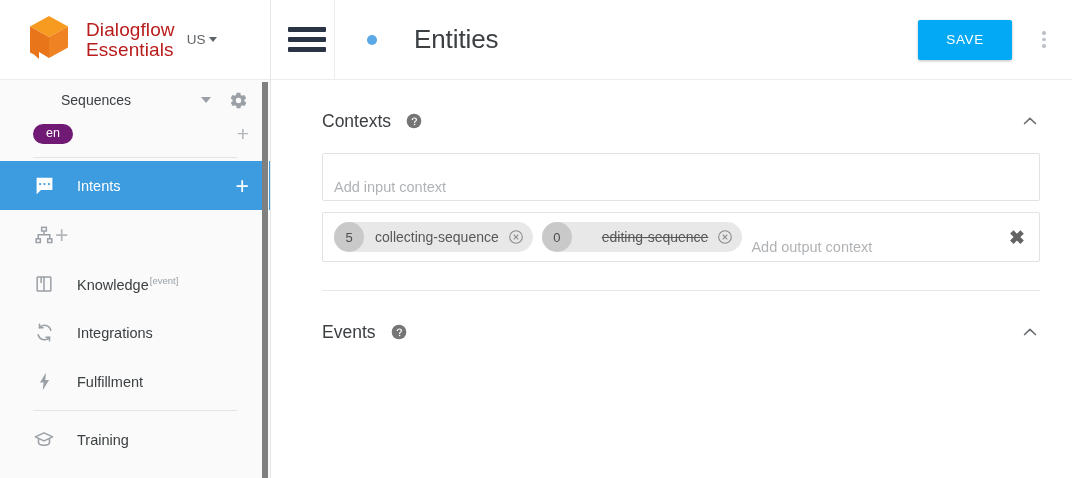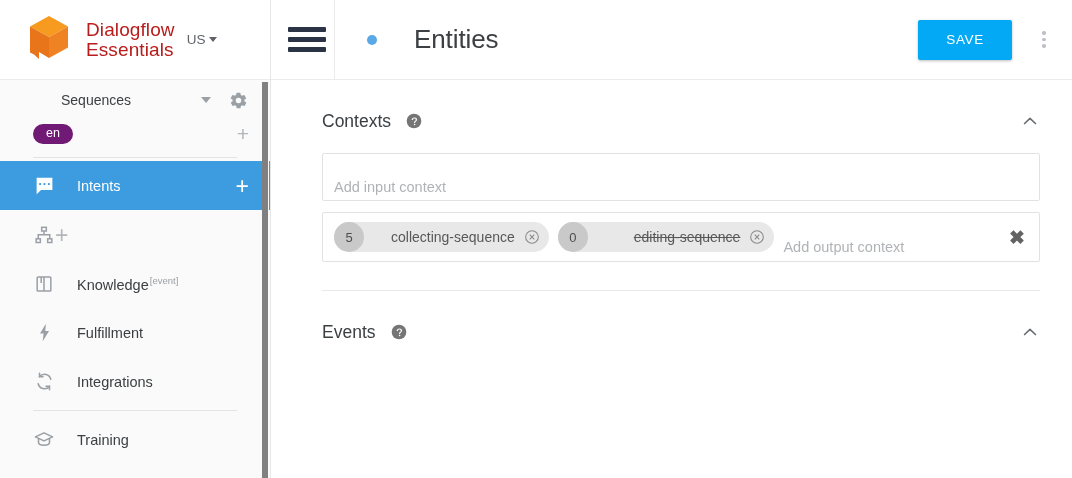--- a/index.html
+++ b/index.html
@@ -348,21 +348,20 @@
     font-size: 13px;
     display: flex;
     align-items: center;
     justify-content: center;
     flex: 0 0 30px;
   }
   .chip-label {
     font-size: 14px;
     color: #585858;
     padding: 0 9px 0 11px;
-    margin-left: 16px;
   }
   .chip-label.struck { text-decoration: line-through; padding-left: 30px; }
   .chip.nobadge { padding-left: 2px; }
   .chip.nobadge .chip-label { padding-left: 13px; }
   .chip-x { width: 16px; height: 16px; cursor: pointer; flex: 0 0 16px; }
 
   .clear-x {
     margin-left: auto;
     font-size: 19px;
     font-weight: bold;
@@ -450,36 +449,36 @@
           <svg viewBox="0 0 24 24" width="20" height="20" fill="none" stroke="currentColor" stroke-width="1.8" aria-hidden="true">
             <rect x="3.8" y="3.6" width="16.4" height="16.8" rx="1"></rect>
             <path d="M12 3.6v16.8M8.6 3.6v7.2"></path>
           </svg>
         </span>
         <span class="nav-label"><span>Knowledge</span><span class="beta-tag">[event]</span></span>
       </div>
 
       <div class="nav-item">
         <span class="nav-ico">
-          <svg viewBox="0 0 24 24" width="21" height="21" fill="currentColor" aria-hidden="true">
-            <path d="M13.6 2L6.8 13.1h4.1L10 22l7.2-11.6h-4.3z"></path>
-          </svg>
-        </span>
-        <span class="nav-label">Fulfillment</span>
-      </div>
-
-      <div class="nav-item">
-        <span class="nav-ico">
           <svg viewBox="0 0 24 24" width="21" height="21" fill="none" stroke="currentColor" stroke-width="1.8" stroke-linecap="round" aria-hidden="true">
             <path d="M19.2 9.4A7.4 7.4 0 006.3 6.4"></path>
             <path d="M4.8 14.6a7.4 7.4 0 0012.9 3"></path>
             <path d="M6.3 2.6v4h4M17.7 21.4v-4h-4"></path>
           </svg>
         </span>
         <span class="nav-label">Integrations</span>
+      </div>
+
+      <div class="nav-item">
+        <span class="nav-ico">
+          <svg viewBox="0 0 24 24" width="21" height="21" fill="currentColor" aria-hidden="true">
+            <path d="M13.6 2L6.8 13.1h4.1L10 22l7.2-11.6h-4.3z"></path>
+          </svg>
+        </span>
+        <span class="nav-label">Fulfillment</span>
       </div>
 
       <div class="nav-sep"></div>
 
       <div class="nav-item">
         <span class="nav-ico">
           <svg viewBox="0 0 24 24" width="22" height="22" fill="none" stroke="currentColor" stroke-width="1.7" stroke-linejoin="round" aria-hidden="true">
             <path d="M12 4.2L2.6 8.6 12 13l9.4-4.4z"></path>
             <path d="M6 10.6v4.2c0 1.6 2.7 2.9 6 2.9s6-1.3 6-2.9v-4.2"></path>
           </svg>

